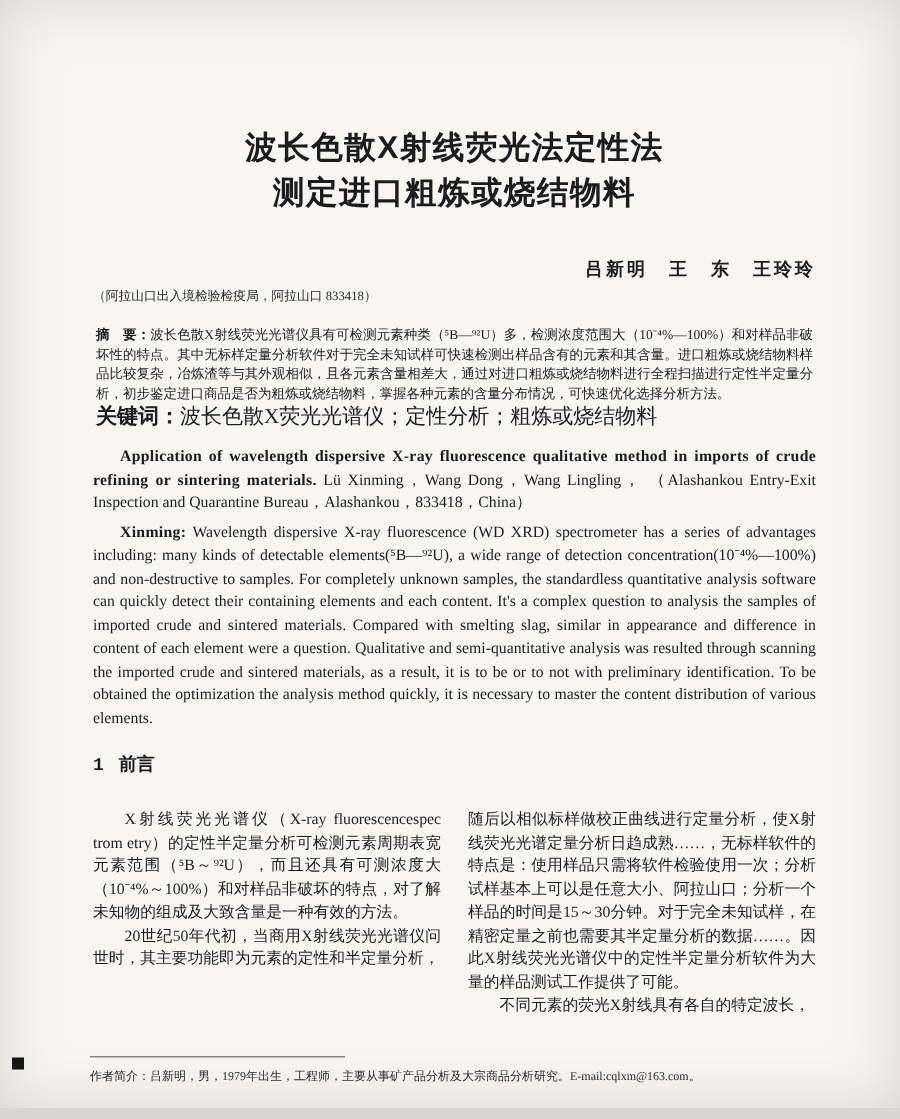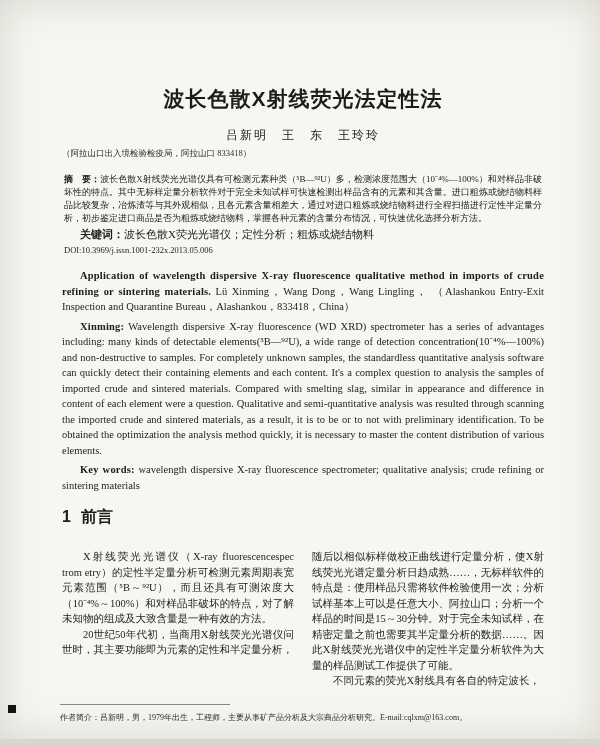--- a/index.html
+++ b/index.html
@@ -21,67 +21,67 @@
   .title-zh{
     margin:84px 0 0 0;
     text-align:center;
     font-family:"Liberation Sans", sans-serif;
     font-weight:bold;
     font-size:21px;
     line-height:30px;
     letter-spacing:1px;
   }
   .authors{
-    margin-top:13px;
-    text-align:center;
+    margin-top:27px;
+    text-align:right;
     font-family:"Liberation Sans", sans-serif;
-    font-weight:normal;
+    font-weight:bold;
     font-size:12px;
     letter-spacing:2px;
   }
   .affiliation{
     margin-top:4px;
     text-align:left;
     font-size:8.5px;
     color:#2a2a2a;
   }
   
   .abs-zh{
     margin:13px 2px 0 2px;
     font-size:9px;
     line-height:13px;
     text-align:justify;
   }
   .abs-zh b{font-family:"Liberation Sans", sans-serif;}
   .kw-zh{
-    margin:3px 2px 0 18px;
-    font-size:11px;
+    margin:3px 2px 0 2px;
+    font-size:14px;
     line-height:13px;
   }
   .doi{
     margin:3px 2px 0 2px;
     font-size:8.5px;
     line-height:12px;
   }
   
   .en-block{
     margin-top:12px;
     font-size:10.5px;
     line-height:15.5px;
     text-align:justify;
   }
   .en-block p{margin:0 0 4px 0;}
   .en-block .ind{text-indent:18px;}
   .en-block b{letter-spacing:.2px;}
   
   .section-head{
     margin-top:14px;
-    font-family:Liberation Sans, sans-serif;
+    font-family:Liberation Mono, monospace;
     font-weight:bold;
-    font-size:16px;
+    font-size:12px;
   }
   .section-head .num{margin-right:10px;}
   .columns{
     display:flex;
     gap:18px;
     margin-top:21px;
     font-size:10.5px;
     line-height:15.5px;
     text-align:justify;
   }
@@ -109,40 +109,38 @@
   }
 </style>
 </head>
 <body>
 
 <div class="scan-page">
   <div class="content">
 
     <h1 class="title-zh">
       <span>波长色散X射线荧光法定性法</span><br>
+      <span>测定进口粗炼或烧结物料</span>
     </h1>
 
     <div class="authors">吕新明　王　东　王玲玲</div>
 
     <div class="affiliation">（阿拉山口出入境检验检疫局，阿拉山口 833418）</div>
 
     <p class="abs-zh"><b>摘　要：</b><span>波长色散X射线荧光光谱仪具有可检测元素种类（⁵B—⁹²U）多，检测浓度范围大（10⁻⁴%—100%）和对样品非破坏性的特点。其中无标样定量分析软件对于完全未知试样可快速检测出样品含有的元素和其含量。进口粗炼或烧结物料样品比较复杂，冶炼渣等与其外观相似，且各元素含量相差大，通过对进口粗炼或烧结物料进行全程扫描进行定性半定量分析，初步鉴定进口商品是否为粗炼或烧结物料，掌握各种元素的含量分布情况，可快速优化选择分析方法。</span></p>
 
     <p class="kw-zh"><b>关键词：</b><span>波长色散X荧光光谱仪；定性分析；粗炼或烧结物料</span></p>
 
-    <p class="doi">DOI:10.3969/j.issn.1001-232x.2013.05.006</p>
 
     <div class="en-block">
       <p class="ind"><b>Application of wavelength dispersive X-ray fluorescence qualitative method in imports of crude refining or sintering materials.</b>
         <span>Lü Xinming，Wang Dong，Wang Lingling，</span>
         <span>（Alashankou Entry-Exit Inspection and Quarantine Bureau，Alashankou，833418，China）</span></p>
       <p class="ind"><b>Xinming:</b>
         <span>Wavelength dispersive X-ray fluorescence (WD XRD) spectrometer has a series of advantages including: many kinds of detectable elements(⁵B—⁹²U), a wide range of detection concentration(10⁻⁴%—100%) and non-destructive to samples. For completely unknown samples, the standardless quantitative analysis software can quickly detect their containing elements and each content. It's a complex question to analysis the samples of imported crude and sintered materials. Compared with smelting slag, similar in appearance and difference in content of each element were a question. Qualitative and semi-quantitative analysis was resulted through scanning the imported crude and sintered materials, as a result, it is to be or to not with preliminary identification. To be obtained the optimization the analysis method quickly, it is necessary to master the content distribution of various elements.</span></p>
-      <p class="ind"><b>Key words:</b>
-        <span>wavelength dispersive X-ray fluorescence spectrometer; qualitative analysis; crude refining or sintering materials</span></p>
     </div>
 
     <div class="section-head">
       <span class="num">1</span><span>前言</span>
     </div>
 
     <div class="columns">
       <div class="col">
         <p class="ind">X射线荧光光谱仪（X-ray fluorescencespec trom etry）的定性半定量分析可检测元素周期表宽元素范围（⁵B～⁹²U），而且还具有可测浓度大（10⁻⁴%～100%）和对样品非破坏的特点，对了解未知物的组成及大致含量是一种有效的方法。</p>
         <p class="ind">20世纪50年代初，当商用X射线荧光光谱仪问世时，其主要功能即为元素的定性和半定量分析，</p>

